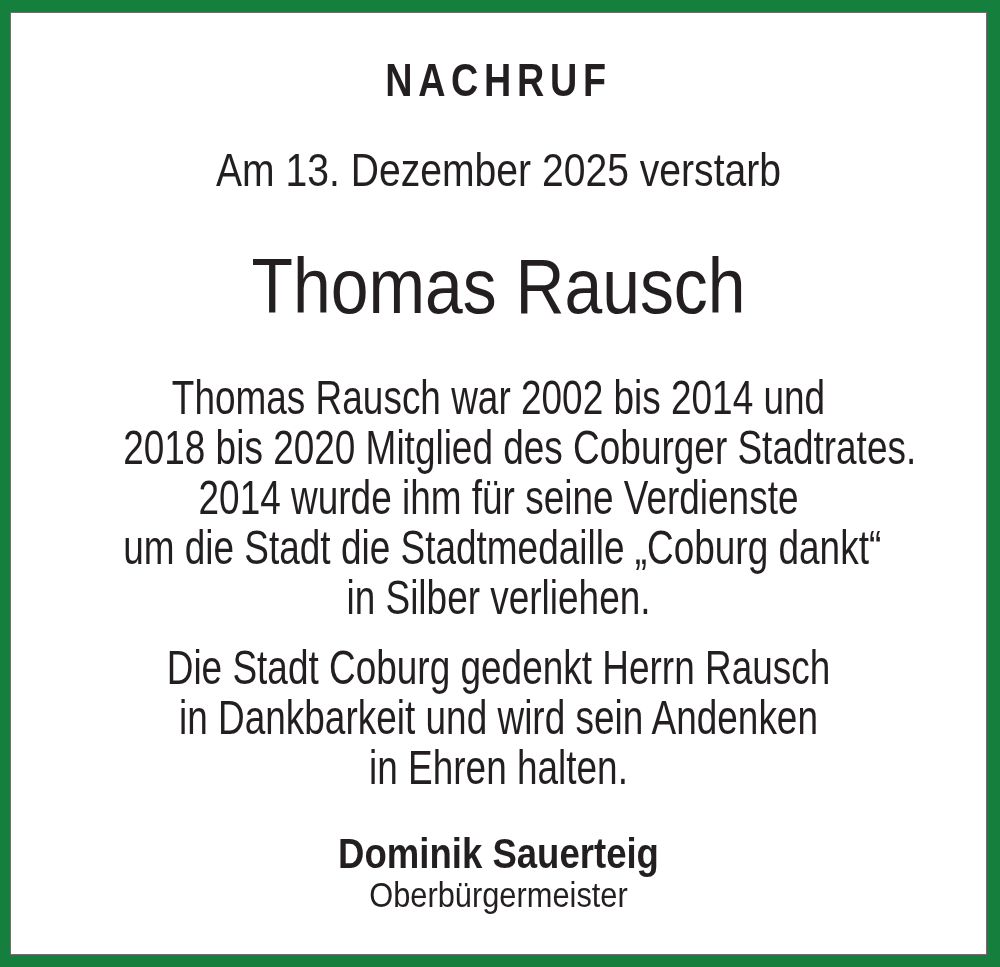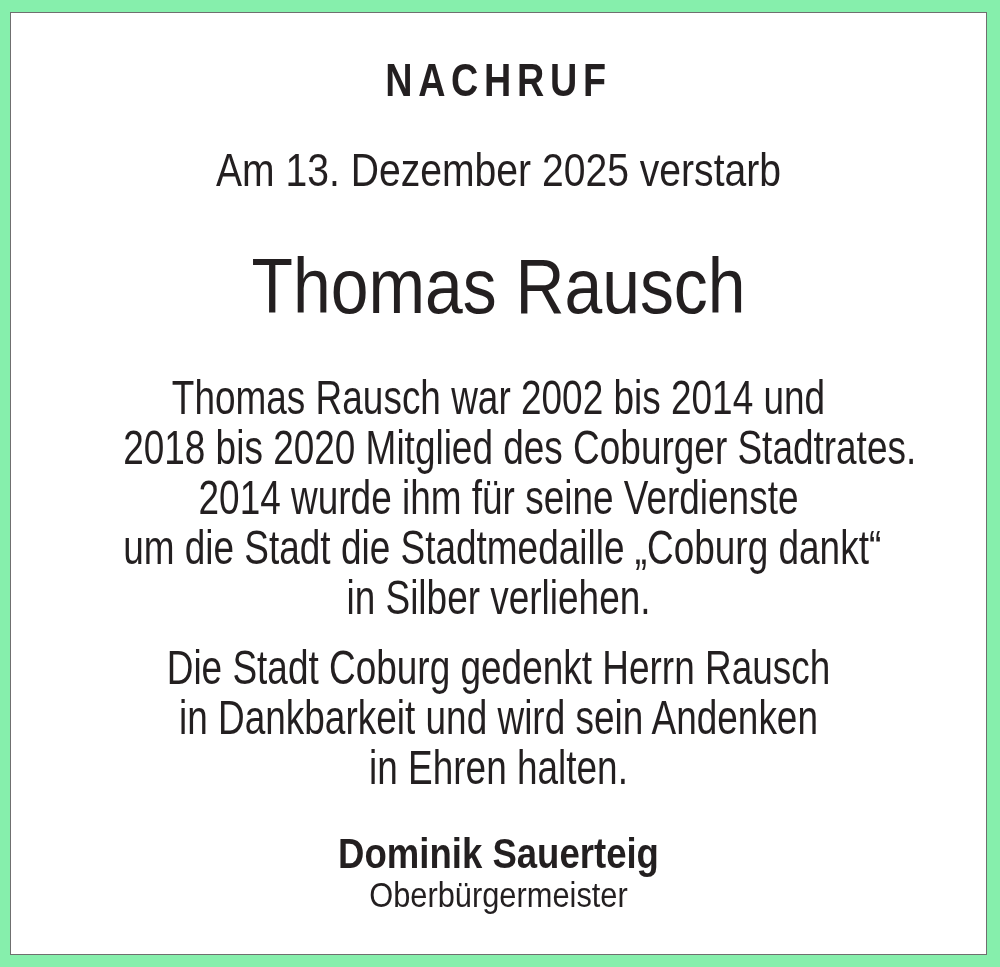--- a/index.html
+++ b/index.html
@@ -5,21 +5,21 @@
   html, body {
     margin: 0;
     padding: 0;
     background: #ffffff;
   }
   .page {
     position: relative;
     width: 1000px;
     height: 967px;
     box-sizing: border-box;
-    background: #86efac;
+    background: #15803d;
     font-family: "Liberation Sans", "DejaVu Sans", sans-serif;
     color: #231f20;
   }
   .frame {
     position: absolute;
     top: 12px;
     left: 10px;
     right: 13px;
     bottom: 12px;
     background: #ffffff;

